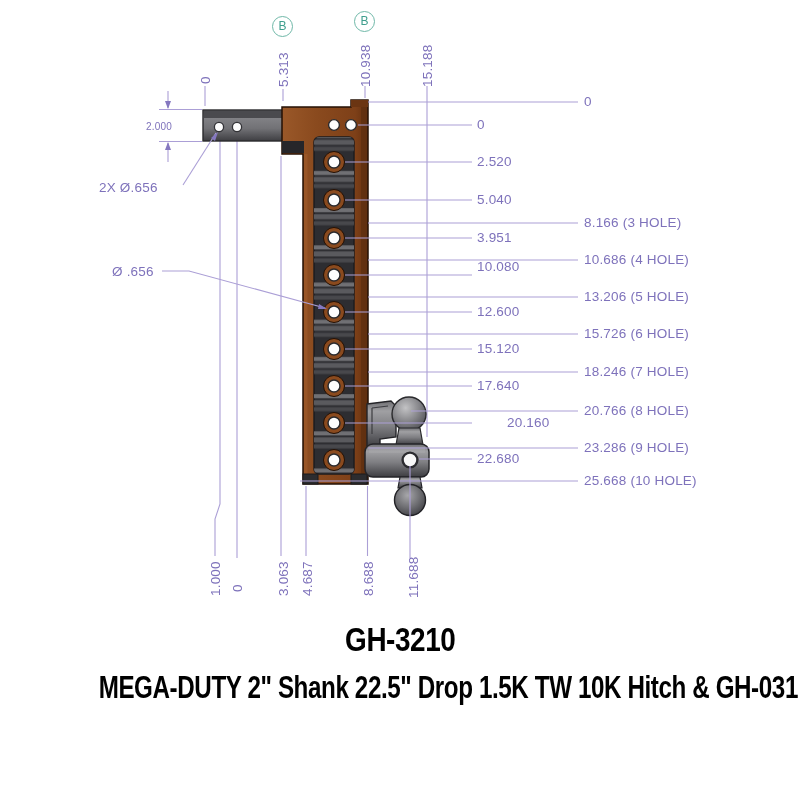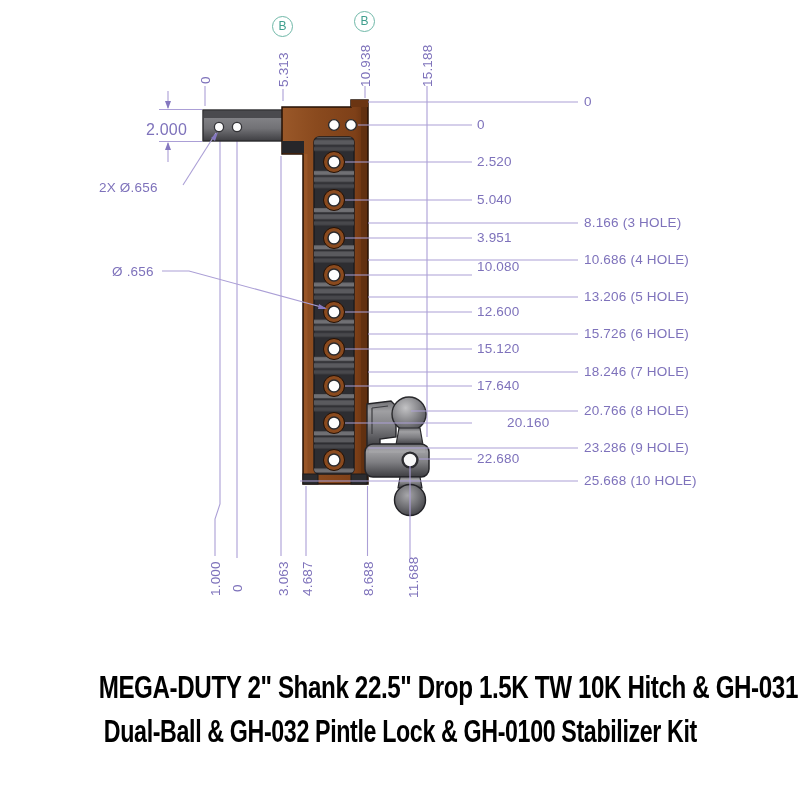--- a/index.html
+++ b/index.html
@@ -193,21 +193,21 @@
   <div class="dim dim-v" style="left:358px;top:87px;">10.938</div>
   <div class="dim dim-v" style="left:420px;top:87px;">15.188</div>
 
   <div class="dim dim-v" style="left:208px;top:596px;">1.000</div>
   <div class="dim dim-v" style="left:230px;top:592px;">0</div>
   <div class="dim dim-v" style="left:276px;top:596px;">3.063</div>
   <div class="dim dim-v" style="left:300px;top:596px;">4.687</div>
   <div class="dim dim-v" style="left:361px;top:596px;">8.688</div>
   <div class="dim dim-v" style="left:406px;top:598px;">11.688</div>
 
-  <div class="dim" style="left:146px;top:121px;font-size:16px;">2.000</div>
+  <div class="dim" style="left:146px;top:121px;font-size:10px;">2.000</div>
   <div class="dim" style="left:99px;top:180px;">2X Ø.656</div>
   <div class="dim" style="left:112px;top:264px;">Ø .656</div>
 
   <div class="dim" style="left:477px;top:117px;">0</div>
   <div class="dim" style="left:477px;top:154px;">2.520</div>
   <div class="dim" style="left:477px;top:192px;">5.040</div>
   <div class="dim" style="left:477px;top:230px;">3.951</div>
   <div class="dim" style="left:477px;top:259px;">10.080</div>
   <div class="dim" style="left:477px;top:304px;">12.600</div>
   <div class="dim" style="left:477px;top:341px;">15.120</div>
@@ -218,20 +218,20 @@
   <div class="dim" style="left:584px;top:94px;">0</div>
   <div class="dim" style="left:584px;top:215px;">8.166 (3 HOLE)</div>
   <div class="dim" style="left:584px;top:252px;">10.686 (4 HOLE)</div>
   <div class="dim" style="left:584px;top:289px;">13.206 (5 HOLE)</div>
   <div class="dim" style="left:584px;top:326px;">15.726 (6 HOLE)</div>
   <div class="dim" style="left:584px;top:364px;">18.246 (7 HOLE)</div>
   <div class="dim" style="left:584px;top:403px;">20.766 (8 HOLE)</div>
   <div class="dim" style="left:584px;top:440px;">23.286 (9 HOLE)</div>
   <div class="dim" style="left:584px;top:473px;">25.668 (10 HOLE)</div>
 
+  <div class="titleblock t-model" style="top:620px;">
+    <span>GH-3210</span>
+  </div>
   <div class="titleblock t-sub1" style="top:670px;">
     <span>MEGA-DUTY 2" Shank 22.5" Drop 1.5K TW 10K Hitch &amp; GH-031</span>
   </div>
-  <div class="titleblock t-sub2" style="top:714px;">
-    <span>Dual-Ball &amp; GH-032 Pintle Lock &amp; GH-0100 Stabilizer Kit</span>
-  </div>
 
 </div>
 
 </body></html>

